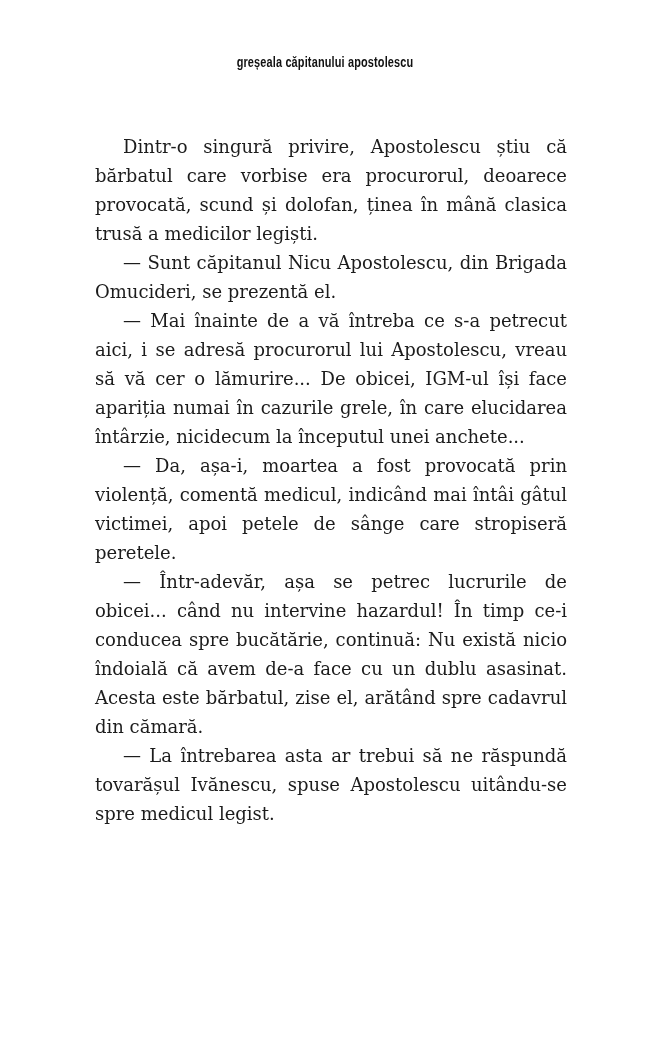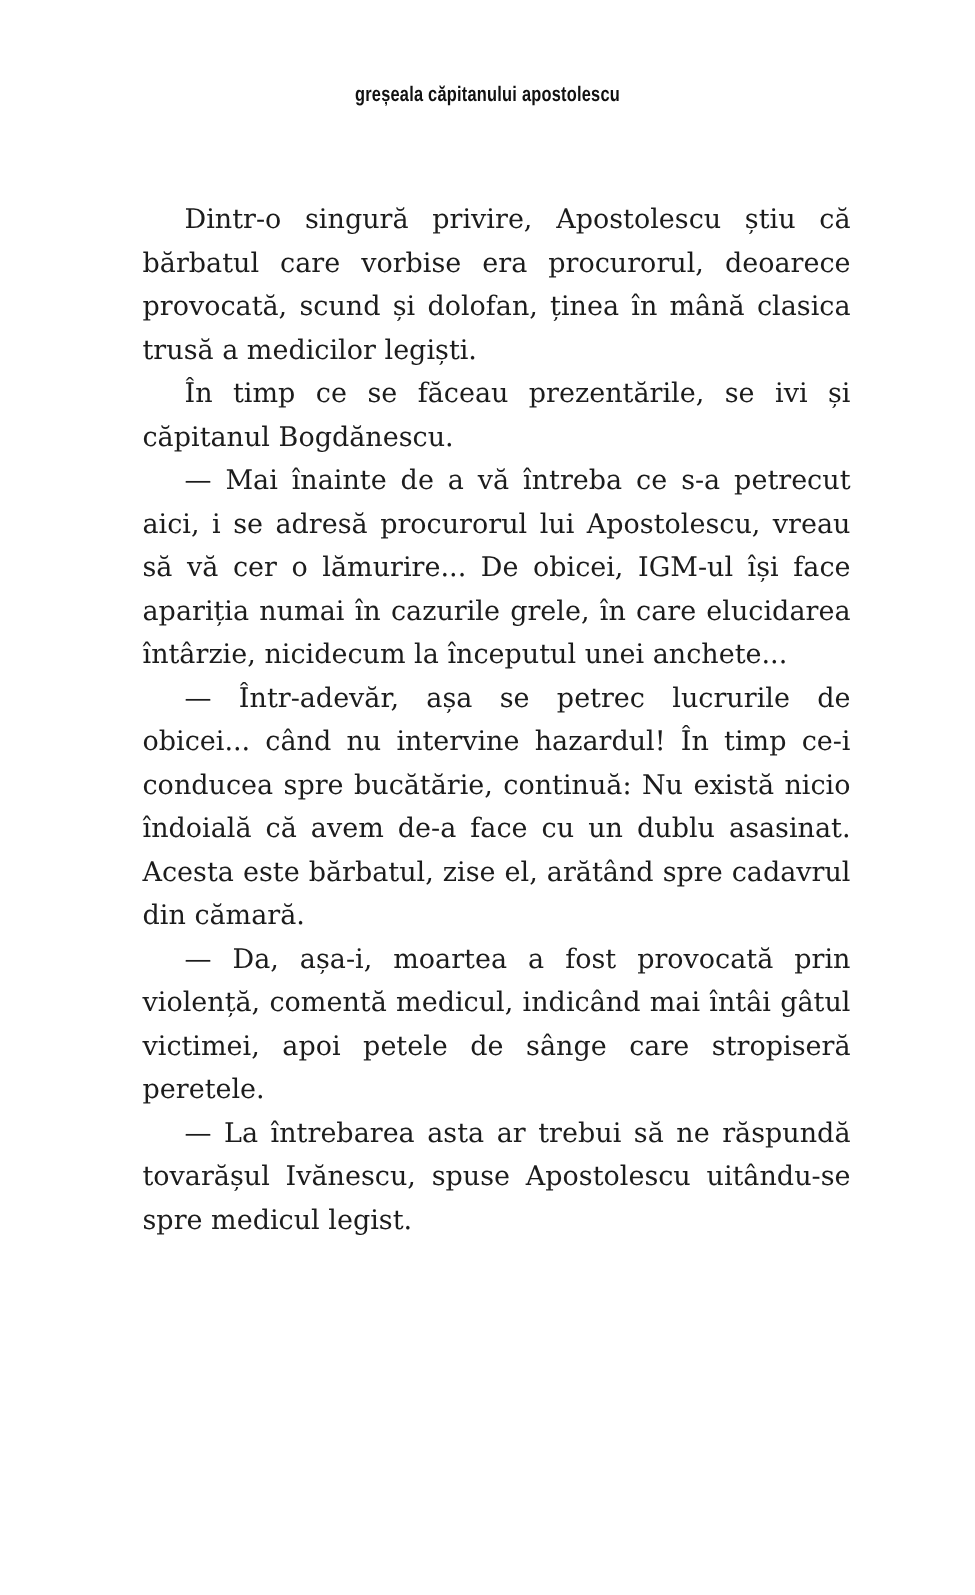--- a/index.html
+++ b/index.html
@@ -60,22 +60,22 @@
 </style>
 </head>
 <body>
 
 <div class="book-page">
 
   <div class="running-header">greșeala căpitanului apostolescu</div>
 
   <div class="text-block">
       <p>Dintr-o singură privire, Apostolescu știu că bărbatul care vorbise era procurorul, deoarece provocată, scund și dolofan, ținea în mână clasica trusă a medicilor legiști.</p>
-      <p>În timp ce se făceau prezentările, se ivi și căpitanul Bogdănescu.</p>
+      <p>— Sunt căpitanul Nicu Apostolescu, din Brigada Omucideri, se prezentă el.</p>
       <p>— Mai înainte de a vă întreba ce s-a petrecut aici, i se adresă procurorul lui Apostolescu, vreau să vă cer o lămurire... De obicei, IGM-ul își face apariția numai în cazurile grele, în care elucidarea întârzie, nicidecum la începutul unei anchete...</p>
+      <p>— Da, așa-i, moartea a fost provocată prin violență, comentă medicul, indicând mai întâi gâtul victimei, apoi petele de sânge care stropiseră peretele.</p>
       <p>— Într-adevăr, așa se petrec lucrurile de obicei... când nu intervine hazardul! În timp ce-i conducea spre bucătărie, continuă: Nu există nicio îndoială că avem de-a face cu un dublu asasinat. Acesta este bărbatul, zise el, arătând spre cadavrul din cămară.</p>
-      <p>— Da, așa-i, moartea a fost provocată prin violență, comentă medicul, indicând mai întâi gâtul victimei, apoi petele de sânge care stropiseră peretele.</p>
       <p>— La întrebarea asta ar trebui să ne răspundă tovarășul Ivănescu, spuse Apostolescu uitându-se spre medicul legist.</p>
     </div>
 
   <div class="page-number">13</div>
 
 </div>
 
 </body></html>

